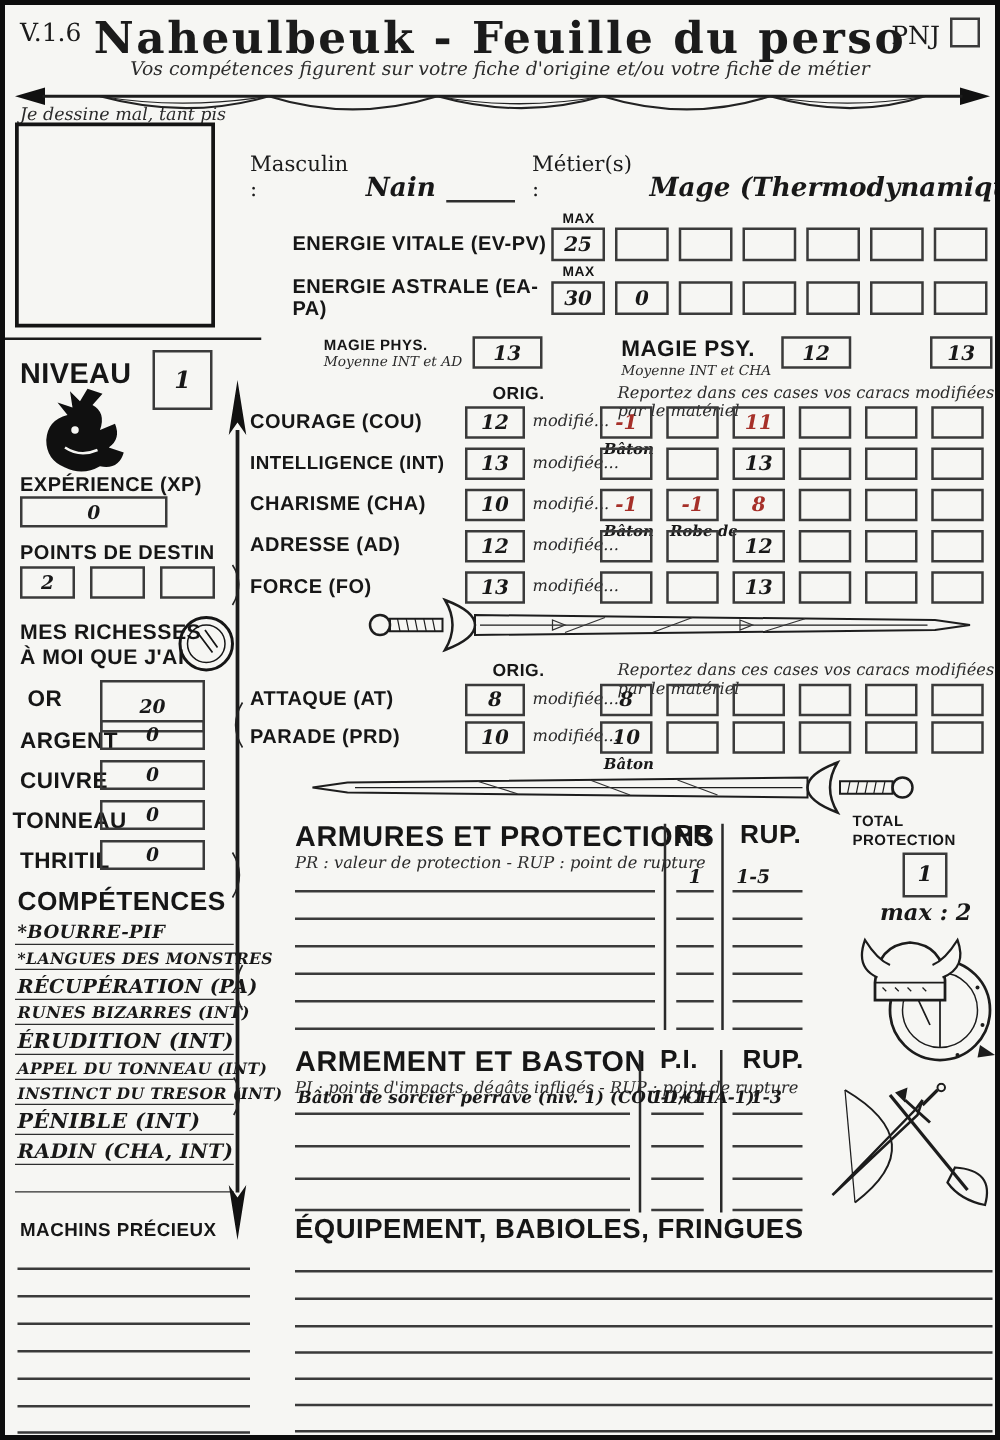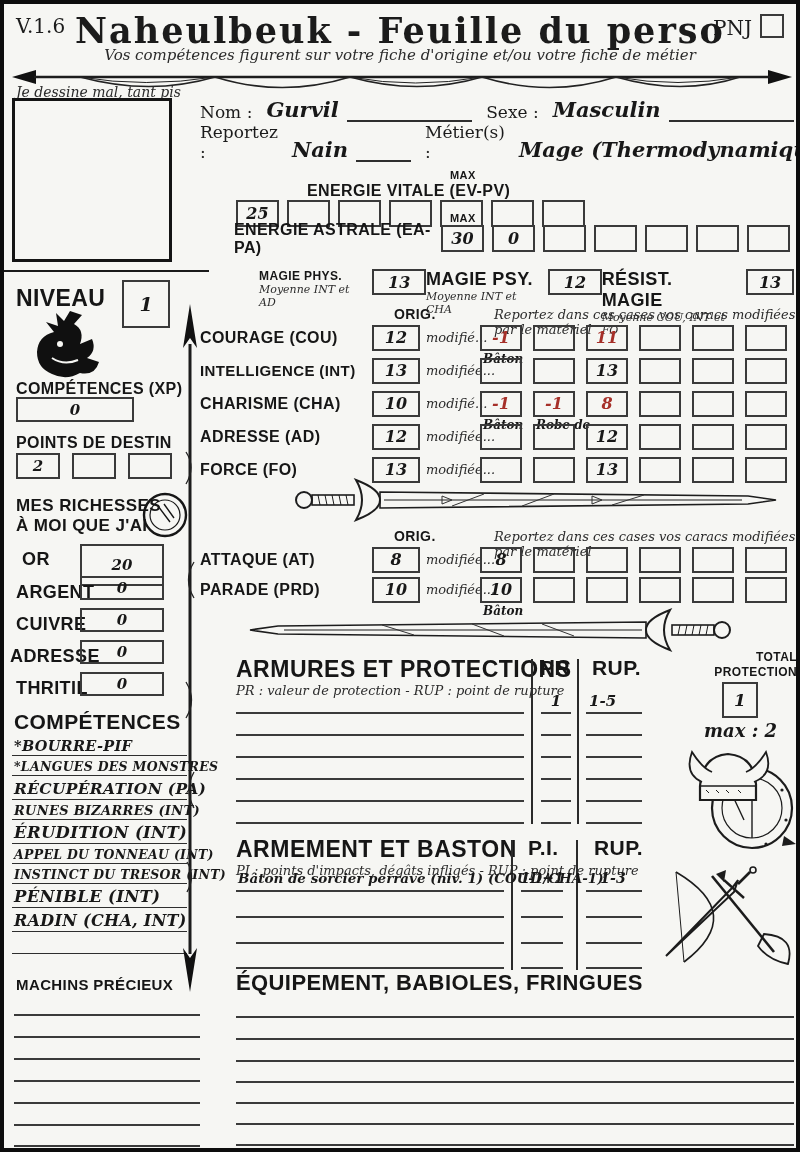--- a/index.html
+++ b/index.html
@@ -73,21 +73,21 @@
   </div>
 
   <div class="abs" style="left:26px;top:302px;width:76px;height:76px;">
     <svg viewBox="0 0 76 76" width="76" height="76">
       <path d="M40,5 L34,15 L26,7 L28,20 L16,16 L24,26 Q8,30 7,46 Q7,62 22,68 Q36,75 50,67 Q65,70 69,56 L57,52 Q67,45 62,33 L50,38 Q55,24 44,18 L52,9 Z" fill="#101010"></path>
       <circle cx="30" cy="38" r="3" fill="#f6f6f3"></circle>
       <path d="M22,52 Q34,60 48,54" stroke="#f6f6f3" stroke-width="2" fill="none"></path>
     </svg>
   </div>
 
-  <div class="abs lbl" style="left:12px;top:376px;font-size:16px;">COMPÉTENCES (XP)</div>
+  <div class="abs lbl" style="left:12px;top:376px;font-size:16px;">EXPÉRIENCE (XP)</div>
   <div class="abs box" style="left:12px;top:393px;width:118px;height:25px;">
     <span class="hand" style="font-size:15px;">0</span>
   </div>
 
   <div class="abs lbl" style="left:12px;top:430px;font-size:16px;">POINTS DE DESTIN</div>
   <div class="abs" style="left:12px;top:449px;display:flex;gap:12px;">
     <div class="box" style="width:44px;height:26px;">
         <span class="hand" style="font-size:15px;">2</span>
       </div>
     <div class="box" style="width:44px;height:26px;">
@@ -115,21 +115,21 @@
       <span class="hand" style="font-size:15px;">20</span>
     </div>
   <div class="abs lbl curLabel" style="left:12px;top:578px;">ARGENT</div>
   <div class="abs box" style="left:76px;top:572px;width:84px;height:24px;">
       <span class="hand" style="font-size:15px;">0</span>
     </div>
   <div class="abs lbl curLabel" style="left:12px;top:610px;">CUIVRE</div>
   <div class="abs box" style="left:76px;top:604px;width:84px;height:24px;">
       <span class="hand" style="font-size:15px;">0</span>
     </div>
-  <div class="abs lbl curLabel" style="left:6px;top:642px;">ADRESSE</div>
+  <div class="abs lbl curLabel" style="left:6px;top:642px;">TONNEAU</div>
   <div class="abs box" style="left:76px;top:636px;width:84px;height:24px;">
       <span class="hand" style="font-size:15px;">0</span>
     </div>
   <div class="abs lbl curLabel" style="left:12px;top:674px;">THRITIL</div>
   <div class="abs box" style="left:76px;top:668px;width:84px;height:24px;">
       <span class="hand" style="font-size:15px;">0</span>
     </div>
 
   <div class="abs lbl" style="left:10px;top:706px;font-size:21px;">COMPÉTENCES</div>
   <div class="abs" style="left:8px;top:730px;width:175px;">
@@ -156,39 +156,31 @@
 
   <div class="abs" style="left:170px;top:298px;width:32px;height:692px;">
     <svg viewBox="0 0 32 692" width="32" height="692">
       <path d="M16,2 L9,46 L16,36 L23,46 Z" fill="#111"></path>
       <line x1="16" y1="42" x2="16" y2="652" stroke="#1c1c1c" stroke-width="3"></line>
       <path d="M12,150 Q22,165 12,182 M20,260 Q9,278 20,296 M12,380 Q23,398 12,416 M20,470 Q10,488 20,506 M13,560 Q22,574 13,590" fill="none" stroke="#222" stroke-width="1.3"></path>
       <path d="M16,690 L9,646 L16,656 L23,646 Z" fill="#111"></path>
     </svg>
   </div>
 
-  <div class="abs idrow" style="left:196px;top:92px;width:594px;height:26px;">
-    <span class="serif">Nom :</span>
-    <span class="hand val">Gurvil</span>
-    <span class="fill" style="max-width:none;"></span>
-    <span class="serif" style="padding-left:14px;">Sexe :</span>
-    <span class="hand val">Masculin</span>
-    <span class="fill" style="min-width:70px;"></span>
-  </div>
   <div class="abs idrow" style="left:196px;top:132px;width:594px;height:26px;">
-    <span class="serif">Reportez :</span>
+    <span class="serif">Masculin :</span>
     <span class="hand val">Nain</span>
     <span class="fill" style="min-width:55px;max-width:75px;"></span>
     <span class="serif" style="padding-left:14px;">Métier(s) :</span>
     <span class="hand val">Mage (Thermodynamique)</span>
 
   </div>
 
   <div class="abs lbl" style="left:446px;top:165px;font-size:11px;">MAX</div>
-  <div class="abs statrow" style="left:230px;top:178px;flex-direction:column;">
+  <div class="abs statrow" style="left:230px;top:178px;">
     <div class="lbl energylabel">ENERGIE VITALE (EV-PV)</div>
     <div class="cells" style="gap:8px;">
       <div class="box maxbox" style="width:43px;height:27px;border-width:2.4px;">
           <span class="hand v">25</span>
         </div>
       <div class="box" style="width:43px;height:27px;">
           <span class="hand v"></span>
         </div>
       <div class="box" style="width:43px;height:27px;">
           <span class="hand v"></span>
@@ -248,24 +240,20 @@
     <div style="display:flex;gap:8px;">
       <div>
           <div class="lbl" style="font-size:18px;">MAGIE PSY.</div>
            <div class="note" style="font-size:11px;">Moyenne INT et CHA</div>
         </div>
       <div class="box" style="width:56px;height:26px;">
           <span class="hand" style="font-size:16px;">12</span>
         </div>
     </div>
     <div style="display:flex;gap:8px;">
-      <div>
-          <div class="lbl" style="font-size:18px;">RÉSIST. MAGIE</div>
-           <div class="note" style="font-size:11px;">Moyenne COU, INT et FO</div>
-        </div>
       <div class="box" style="width:50px;height:26px;">
           <span class="hand" style="font-size:16px;">13</span>
         </div>
     </div>
   </div>
 
   <div class="abs lbl" style="left:390px;top:302px;font-size:14px;">ORIG.</div>
   <div class="abs note" style="left:490px;top:303px;font-size:13px;">Reportez dans ces cases vos caracs modifiées par le matériel</div>
 
   <div class="abs statrow" style="left:196px;top:320px;">
@@ -520,21 +508,21 @@
   <div class="abs rline" style="left:232px;top:774px;width:288px;"></div>
     <div class="abs rline" style="left:537px;top:774px;width:30px;"></div>
     <div class="abs rline" style="left:582px;top:774px;width:56px;"></div>
   <div class="abs rline" style="left:232px;top:796px;width:288px;"></div>
     <div class="abs rline" style="left:537px;top:796px;width:30px;"></div>
     <div class="abs rline" style="left:582px;top:796px;width:56px;"></div>
   <div class="abs rline" style="left:232px;top:818px;width:288px;"></div>
     <div class="abs rline" style="left:537px;top:818px;width:30px;"></div>
     <div class="abs rline" style="left:582px;top:818px;width:56px;"></div>
 
-  <div class="abs lbl" style="left:678px;top:646px;width:115px;text-align:right;font-size:12px;line-height:15px;">
+  <div class="abs lbl" style="left:678px;top:646px;width:115px;text-align:left;font-size:12px;line-height:15px;">
     <div>TOTAL</div>
     <div>PROTECTION</div>
   </div>
   <div class="abs box" style="left:718px;top:678px;width:36px;height:36px;border-width:2.4px;">
     <span class="hand" style="font-size:17px;">1</span>
   </div>
   <div class="abs hand" style="left:700px;top:716px;font-size:18px;">max : 2</div>
   <div class="abs" style="left:682px;top:736px;width:112px;height:118px;">
     <svg viewBox="0 0 112 118" width="112" height="118">
       <circle cx="66" cy="68" r="40" fill="none" stroke="#1c1c1c" stroke-width="2.2"></circle>

